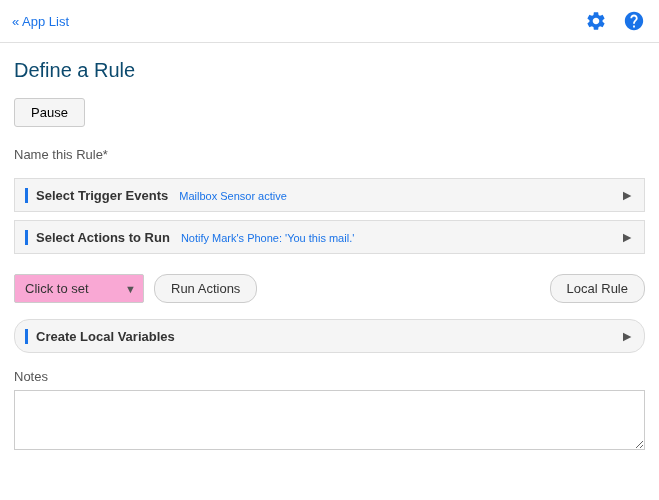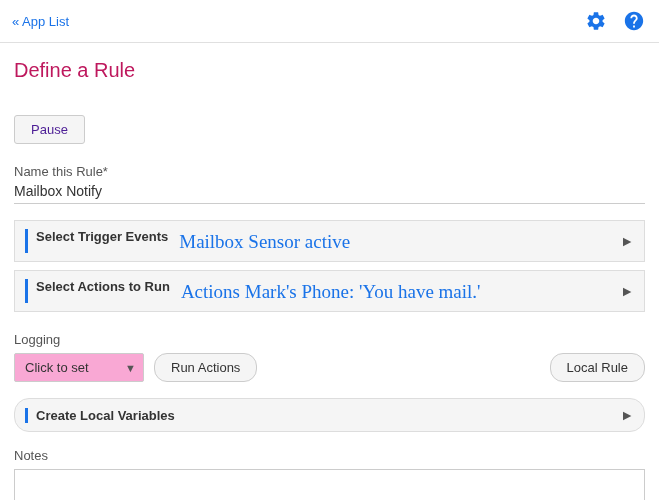--- a/index.html
+++ b/index.html
@@ -49,29 +49,29 @@
 
     
     .page-content {
       padding: 16px 14px;
     }
 
     
     .page-title {
       font-size: 20px;
       font-weight: normal;
-      color: #be185d;
-      margin-bottom: 33px;
+      color: #0c4a6e;
+      margin-bottom: 16px;
     }
 
     
     .pause-btn {
       border: 1px solid #ccc;
       background: #f5f5f5;
-      color: #4c1d95;
+      color: #000000;
       padding: 6px 16px;
       cursor: pointer;
       font-size: 13px;
       border-radius: 3px;
       margin-bottom: 20px;
     }
 
     
     .rule-name-section {
       margin-bottom: 16px;
@@ -108,25 +108,24 @@
       flex-direction: row;
     }
     .section-title {
       font-size: 13px;
       font-weight: bold;
       color: #333;
       border-left: 3px solid #1a73e8;
       padding-left: 8px;
     }
     .section-subtitle {
-      font-size: 19px;
+      font-size: 11px;
       color: #1a73e8;
       padding-left: 11px;
       margin-top: 2px;
-      font-family: Liberation Serif, serif;
     }
     .chevron-right {
       color: #555;
       font-size: 14px;
     }
 
     
     .logging-section {
       margin-top: 20px;
       margin-bottom: 16px;
@@ -229,48 +228,46 @@
 
   
   <h1 class="page-title">Define a Rule</h1>
 
   
   <button class="pause-btn">Pause</button>
 
   
   <div class="rule-name-section">
     <div class="field-label">Name this Rule*</div>
-    <div class="rule-name-value">Mailbox Notify</div>
   </div>
 
   
   <div class="section-panel">
     <div class="section-header">
       <div class="section-header-left">
         <span class="section-title">Select Trigger Events</span>
         <span class="section-subtitle">Mailbox Sensor active</span>
       </div>
       <span class="chevron-right">►</span>
     </div>
   </div>
 
   
   <div class="section-panel">
     <div class="section-header">
       <div class="section-header-left">
         <span class="section-title">Select Actions to Run</span>
-        <span class="section-subtitle">Actions Mark's Phone: 'You have mail.'</span>
+        <span class="section-subtitle">Notify Mark's Phone: 'You this mail.'</span>
       </div>
       <span class="chevron-right">►</span>
     </div>
   </div>
 
   
   <div class="logging-section">
-    <div class="logging-label">Logging</div>
     <div class="logging-row">
       <div class="logging-select-wrapper">
         <select class="logging-select">
           <option>Click to set</option>
           <option>None</option>
           <option>Basic</option>
           <option>Detailed</option>
         </select>
         <span class="select-arrow">▼</span>
       </div>

